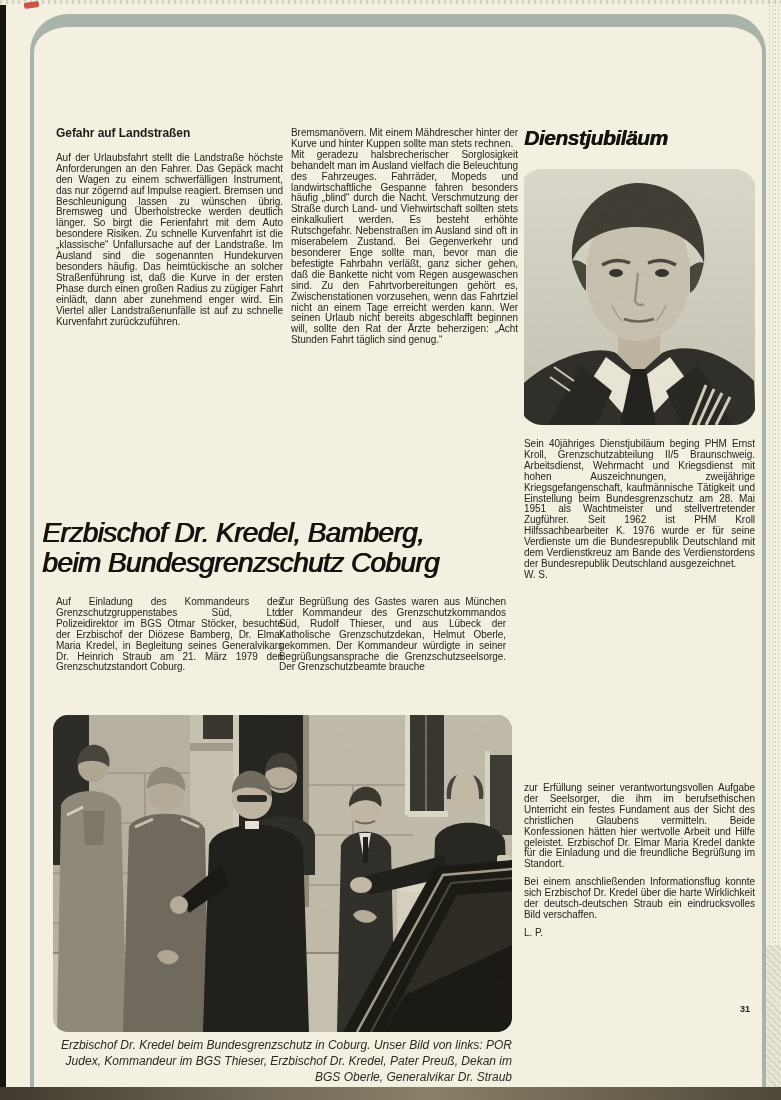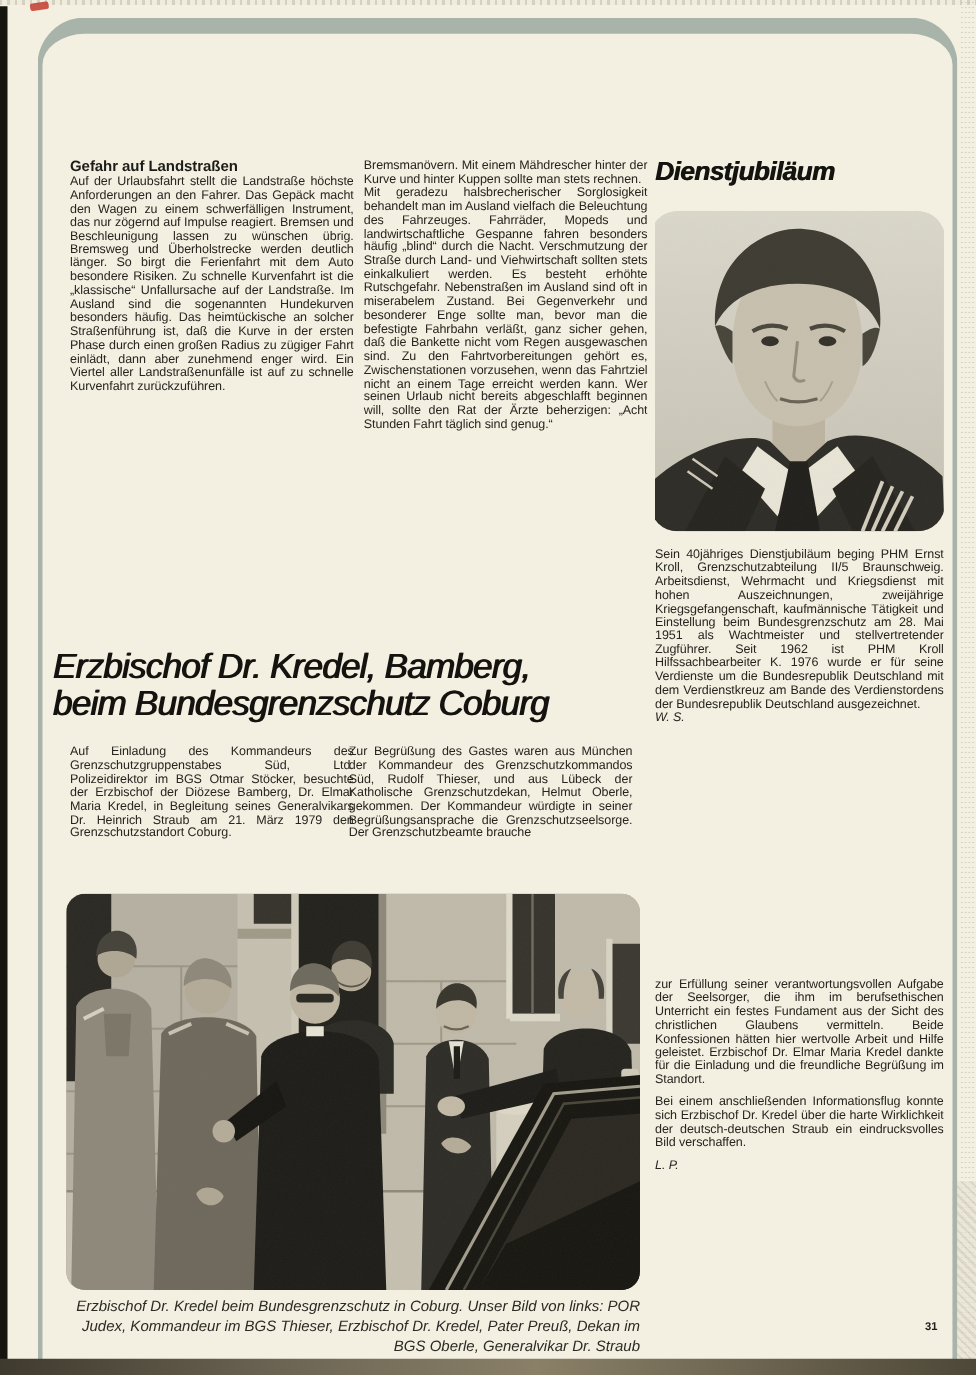--- a/index.html
+++ b/index.html
@@ -33,35 +33,35 @@
     border-right:4px solid var(--frame-border);
     border-bottom:none;border-radius:38px 38px 0 0;}
 
   
   .body-text,.body-text p{font-size:10px;line-height:10.9px;text-align:justify;
     color:var(--ink);margin:0;letter-spacing:-0.05px;}
   .col{position:absolute;overflow:hidden;}
   .col-1{left:56px;top:128px;width:227px;height:350px;}
   .col-2{left:291px;top:128px;width:227px;height:358px;}
   .col-3{left:524px;top:126px;width:231px;}
-  .h-small{font-size:12px;font-weight:bold;margin:0 0 2px;color:#1d1c18;}
+  .h-small{font-size:12px;font-weight:bold;margin:0 0 14px;color:#1d1c18;}
   .h-dienst{font-size:21px;font-weight:bold;font-style:italic;margin:0;
     letter-spacing:-0.5px;color:var(--headline-ink);text-shadow:.6px 0 0 currentColor;}
   .headline{position:absolute;left:42px;top:518px;width:482px;
     font-size:28px;font-weight:normal;font-style:italic;line-height:30px;
     letter-spacing:-0.6px;color:var(--headline-ink);text-shadow:1px 0 0 currentColor;}
   .intro-left{left:56px;top:597px;width:227px;height:110px;}
   .intro-right{left:279px;top:597px;width:227px;height:110px;}
   .cont-col{left:524px;top:783px;width:231px;height:292px;}
   .cont-col p{margin:0 0 7px;}
-  .sig{text-align:right;padding-right:6px;margin:2px 0 0;font-size:10px;line-height:10.9px;font-style:italic;}
+  .sig{text-align:right;padding-right:6px;margin:2px 0 0;font-size:10px;line-height:10.9px;}
   .sig-lp{margin-top:-10.9px;padding-right:22px;}
   .caption{position:absolute;left:56px;top:1038px;width:456px;font-style:italic;
     font-size:12px;line-height:15.8px;color:#2b2a24;text-align:right;}
-  .page-number{position:absolute;left:740px;top:1056px;font-size:9px;font-weight:bold;color:#211f1a;}
+  .page-number{position:absolute;left:740px;top:1004px;font-size:9px;font-weight:bold;color:#211f1a;}
 
   
   figure{margin:0;padding:0;}
   .portrait-fig{width:236px;height:256px;margin:19px 0 14px -4px;border-radius:22px;
     overflow:hidden;background:#cfccc0;}
   .group-fig{position:absolute;left:53px;top:715px;width:459px;height:317px;
     border-radius:15px;overflow:hidden;background:#b3ae9f;}
   svg{display:block;}
 </style>
 </head>

